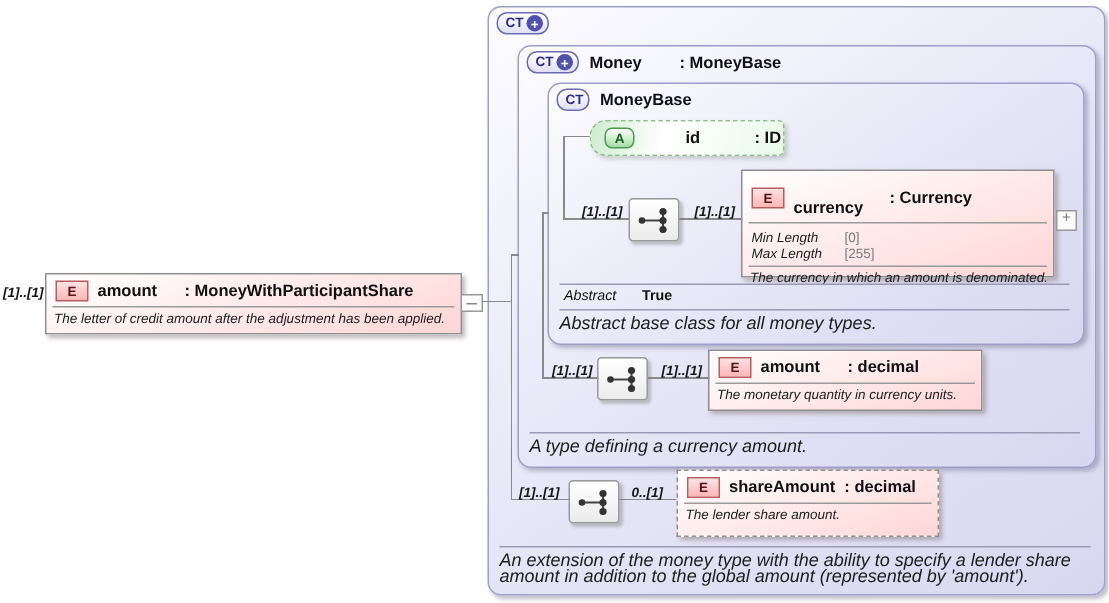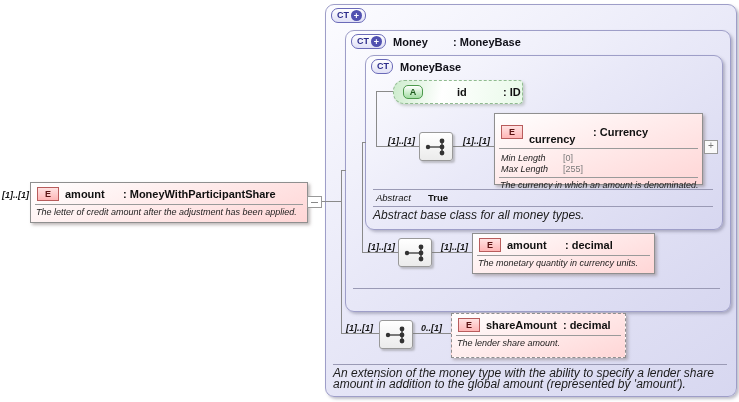--- a/index.html
+++ b/index.html
@@ -200,20 +200,21 @@
     <div class="elem-header">
       <span class="e-icon">E</span>
       <span class="elem-name" style="min-width:52px;">amount</span>
       <span class="elem-type">: decimal</span>
     </div>
     <div class="sep"></div>
     <div class="annot">The monetary quantity in currency units.</div>
   </div>
 
   <div class="hline" style="left:353px;top:288px;width:367px;"></div>
+  <div class="annot-abs" style="left:353px;top:292px;">A type defining a currency amount.</div>
 
   <div class="card" style="left:346px;top:323px;">[1]..[1]</div>
   <div class="seq-box" style="left:379px;top:320px;">
     <svg width="26" height="20" viewBox="0 0 26 20">
       <line x1="5" y1="10" x2="19" y2="10" stroke="#444" stroke-width="1.4"></line>
       <line x1="19" y1="4" x2="19" y2="16" stroke="#444" stroke-width="1.4"></line>
       <circle cx="5" cy="10" r="2.2" fill="#333"></circle>
       <circle cx="19" cy="4" r="2.4" fill="#333"></circle>
       <circle cx="19" cy="10" r="2.4" fill="#333"></circle>
       <circle cx="19" cy="16" r="2.4" fill="#333"></circle>

